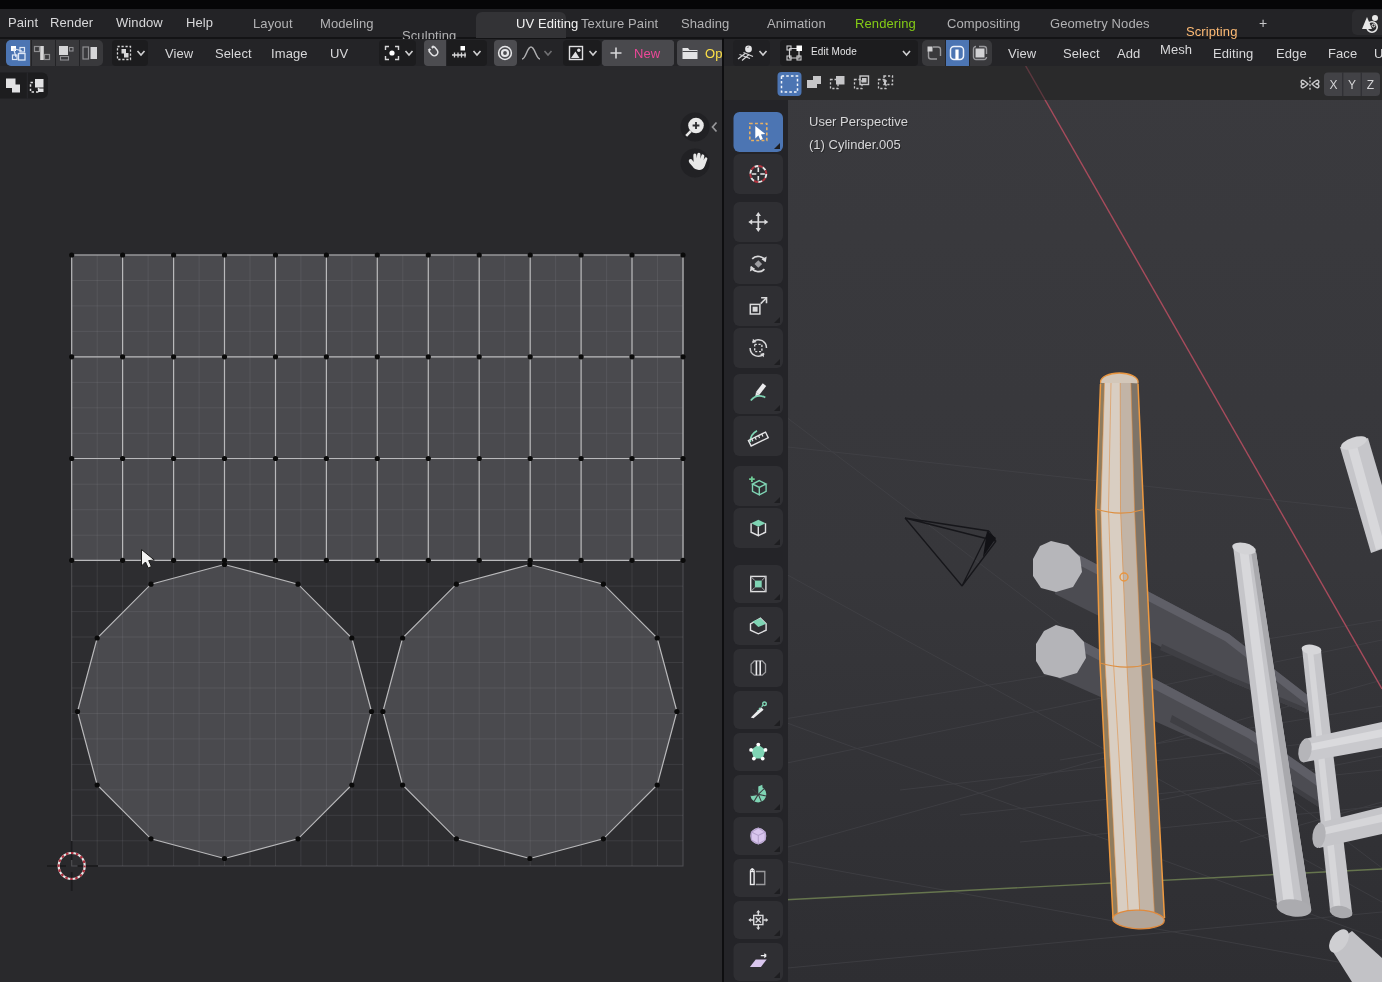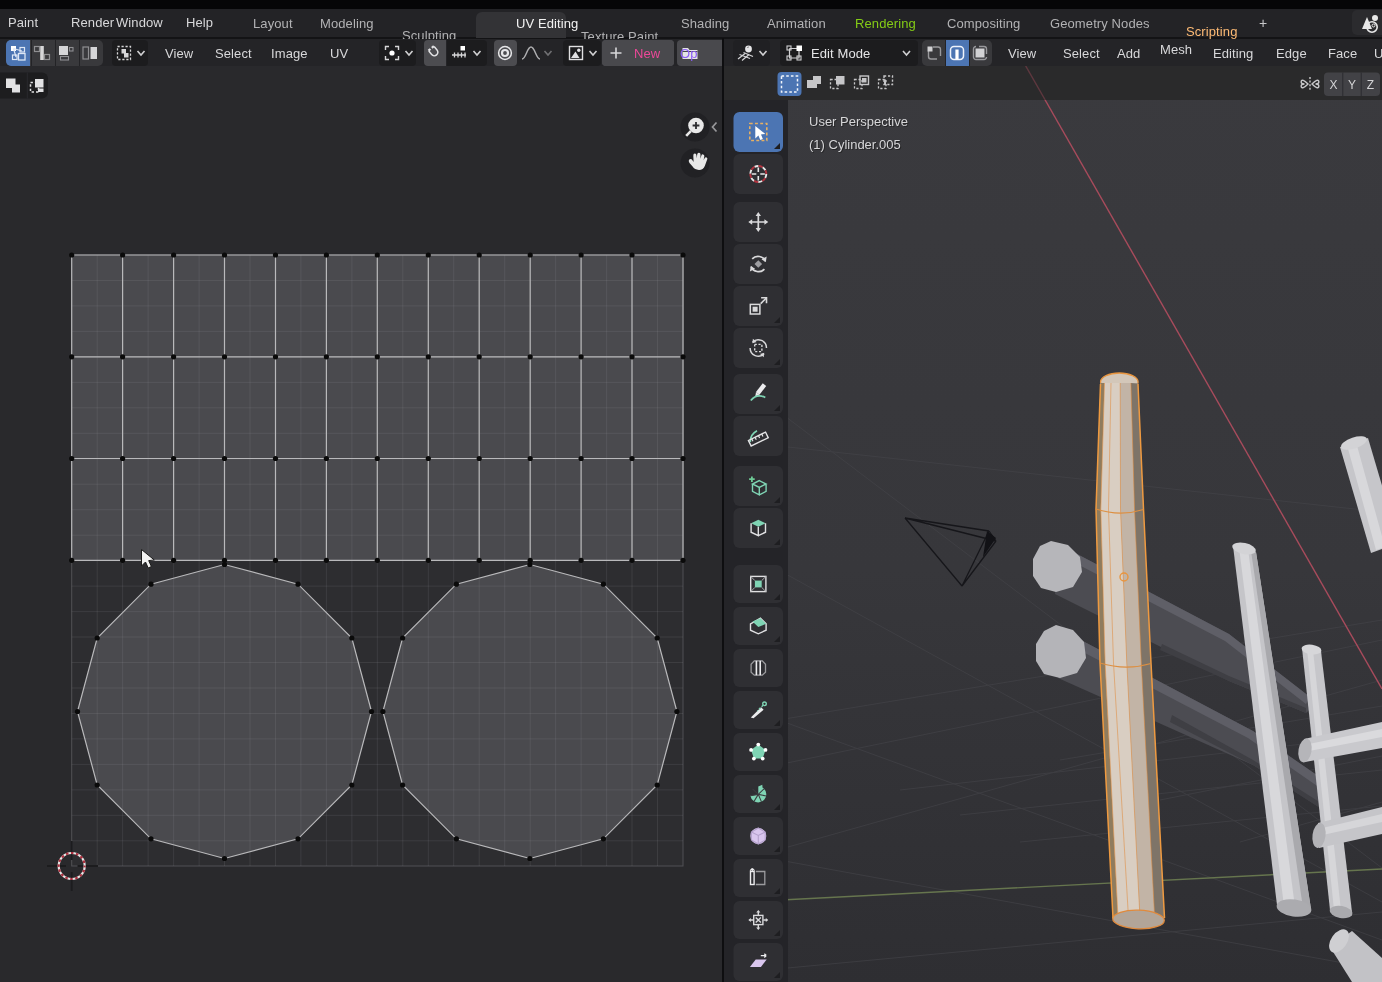--- a/index.html
+++ b/index.html
@@ -11,30 +11,30 @@
 </head>
 <body>
 <div id="app">
 
   <div class="abs" style="left:0;top:0;width:1382px;height:9px;background:#060607;"></div>
 
   <div class="abs" style="left:0;top:9px;width:1382px;height:29px;background:#232326;"></div>
   <div class="abs" style="left:0;top:37px;width:1382px;height:2px;background:#131315;"></div>
 
   <div class="abs txt" style="left:8px;top:15px;">Paint</div>
-  <div class="abs txt" style="left:50px;top:15px;margin-left:21px;">Render</div>
+  <div class="abs txt" style="left:50px;top:15px;">Render</div>
   <div class="abs txt" style="left:116px;top:15px;">Window</div>
   <div class="abs txt" style="left:186px;top:15px;">Help</div>
 
   <div class="abs" style="left:476px;top:12px;width:90px;height:26px;background:#333336;border-radius:6px 6px 0 0;"></div>
   <div class="abs txt" style="left:253px;top:16px;color:#b2b2b4;">Layout</div>
   <div class="abs txt" style="left:320px;top:16px;color:#b2b2b4;">Modeling</div>
   <div class="abs txt" style="left:402px;top:28px;color:#b2b2b4;">Sculpting</div>
   <div class="abs txt" style="left:516px;top:16px;color:#f2f2f2;">UV Editing</div>
-  <div class="abs txt" style="left:581px;top:16px;color:#b2b2b4;margin-top:13px;">Texture Paint</div>
+  <div class="abs txt" style="left:581px;top:16px;color:#b2b2b4;">Texture Paint</div>
   <div class="abs txt" style="left:681px;top:16px;color:#b2b2b4;">Shading</div>
   <div class="abs txt" style="left:767px;top:16px;color:#b2b2b4;">Animation</div>
   <div class="abs txt" style="left:855px;top:16px;color:#84cc16;">Rendering</div>
   <div class="abs txt" style="left:947px;top:16px;color:#b2b2b4;">Compositing</div>
   <div class="abs txt" style="left:1050px;top:16px;color:#b2b2b4;">Geometry Nodes</div>
   <div class="abs txt" style="left:1186px;top:24px;color:#fdba74;">Scripting</div>
   <div class="abs txt" style="left:1259px;top:15px;color:#c8c8ca;font-size:14px;">+</div>
 
   <div class="abs" style="left:1352px;top:10px;width:30px;height:25px;background:#2b2b2e;border-radius:5px 0 0 5px;"></div>
   <svg class="abs" style="left:1354px;top:11px;" width="28" height="24" viewBox="0 0 28 24">
@@ -153,21 +153,21 @@
   <svg class="abs" style="left:608px;top:45px;" width="16" height="16" viewBox="0 0 16 16">
       <path d="M8 2.5 V13.5 M2.5 8 H13.5" stroke="#d8d8da" stroke-width="1.6"></path>
     </svg>
   <div class="abs txt" style="left:634px;top:46px;color:#ec4899;">New</div>
 
   <div class="abs" style="left:677px;top:40px;width:45px;height:26px;background:#49494d;border-radius:4px 0 0 4px;"></div>
   <svg class="abs" style="left:681px;top:45px;" width="18" height="16" viewBox="0 0 18 16">
     <path d="M1.5 3 H7 L8.5 5 H16.5 V14 H1.5 Z" fill="#e4e4e6"></path>
     <path d="M1.5 6.5 H16.5" stroke="#49494d" stroke-width="1"></path>
   </svg>
-  <div class="abs txt" style="left:680px;top:46px;color:#8b5cf6;">Op</div>
+  <div class="abs txt" style="left:705px;top:46px;color:#fde047;">Op</div>
 
   <div class="abs" style="left:733px;top:40px;width:37px;height:26px;background:#202023;border-radius:4px;"></div>
   <svg class="abs" style="left:736px;top:44px;" width="19" height="18" viewBox="0 0 19 18">
     <g stroke="#d6d6d8" stroke-width="1.2" fill="none">
       <path d="M2 15 L9 9.5 M6 16.5 L13 10.5"></path>
       <path d="M3.5 10.5 L14 14.5 M7.5 8.5 L17 12.5"></path>
     </g>
     <circle cx="12.5" cy="5" r="3.4" fill="#e6e6e8"></circle>
     <path d="M11 4 A2 2 0 0 1 13 3" stroke="#88888a" stroke-width="1" fill="none"></path>
   </svg>
@@ -176,21 +176,21 @@
     </svg>
 
   <div class="abs" style="left:780px;top:40px;width:138px;height:26px;background:#1c1c1e;border-radius:4px;"></div>
   <svg class="abs" style="left:785px;top:44px;" width="19" height="18" viewBox="0 0 19 18">
     <path d="M4.5 4.5 H14 M4.5 4.5 V14 H14 V4.5" stroke="#cfcfd1" stroke-width="1.2" fill="none"></path>
     <rect x="2" y="2" width="4" height="4" fill="none" stroke="#cfcfd1" stroke-width="1.1"></rect>
     <rect x="2" y="12" width="4" height="4" fill="none" stroke="#cfcfd1" stroke-width="1.1"></rect>
     <rect x="12" y="12" width="4" height="4" fill="none" stroke="#cfcfd1" stroke-width="1.1"></rect>
     <rect x="11.5" y="1.5" width="5.5" height="5.5" fill="#fff"></rect>
   </svg>
-  <div class="abs txt" style="left:811px;top:46px;color:#e4e4e6;font-size:13px;">Edit Mode</div>
+  <div class="abs txt" style="left:811px;top:46px;color:#e4e4e6;font-size:10px;">Edit Mode</div>
   <svg class="abs" style="left:901px;top:49px;" width="11" height="8" viewBox="0 0 11 8">
       <path d="M2 2 L5.5 6 L9 2" stroke="#d0d0d2" stroke-width="1.6" fill="none"></path>
     </svg>
 
   <div class="abs" style="left:922px;top:40px;width:70px;height:26px;background:#39393c;border-radius:5px;"></div>
   <div class="abs" style="left:945.5px;top:40px;width:23.5px;height:26px;background:#4c75b3;"></div>
   <div class="abs" style="left:945px;top:40px;width:1px;height:26px;background:#232326;"></div>
   <div class="abs" style="left:969px;top:40px;width:1px;height:26px;background:#232326;"></div>
   <svg class="abs" style="left:925px;top:44px;" width="18" height="18" viewBox="0 0 18 18">
     <path d="M8 3 H13 A2.5 2.5 0 0 1 15.5 5.5 V12 M12 15 H6 A2.5 2.5 0 0 1 3.5 12.5 V7" stroke="#99999c" stroke-width="1.4" fill="none"></path>

